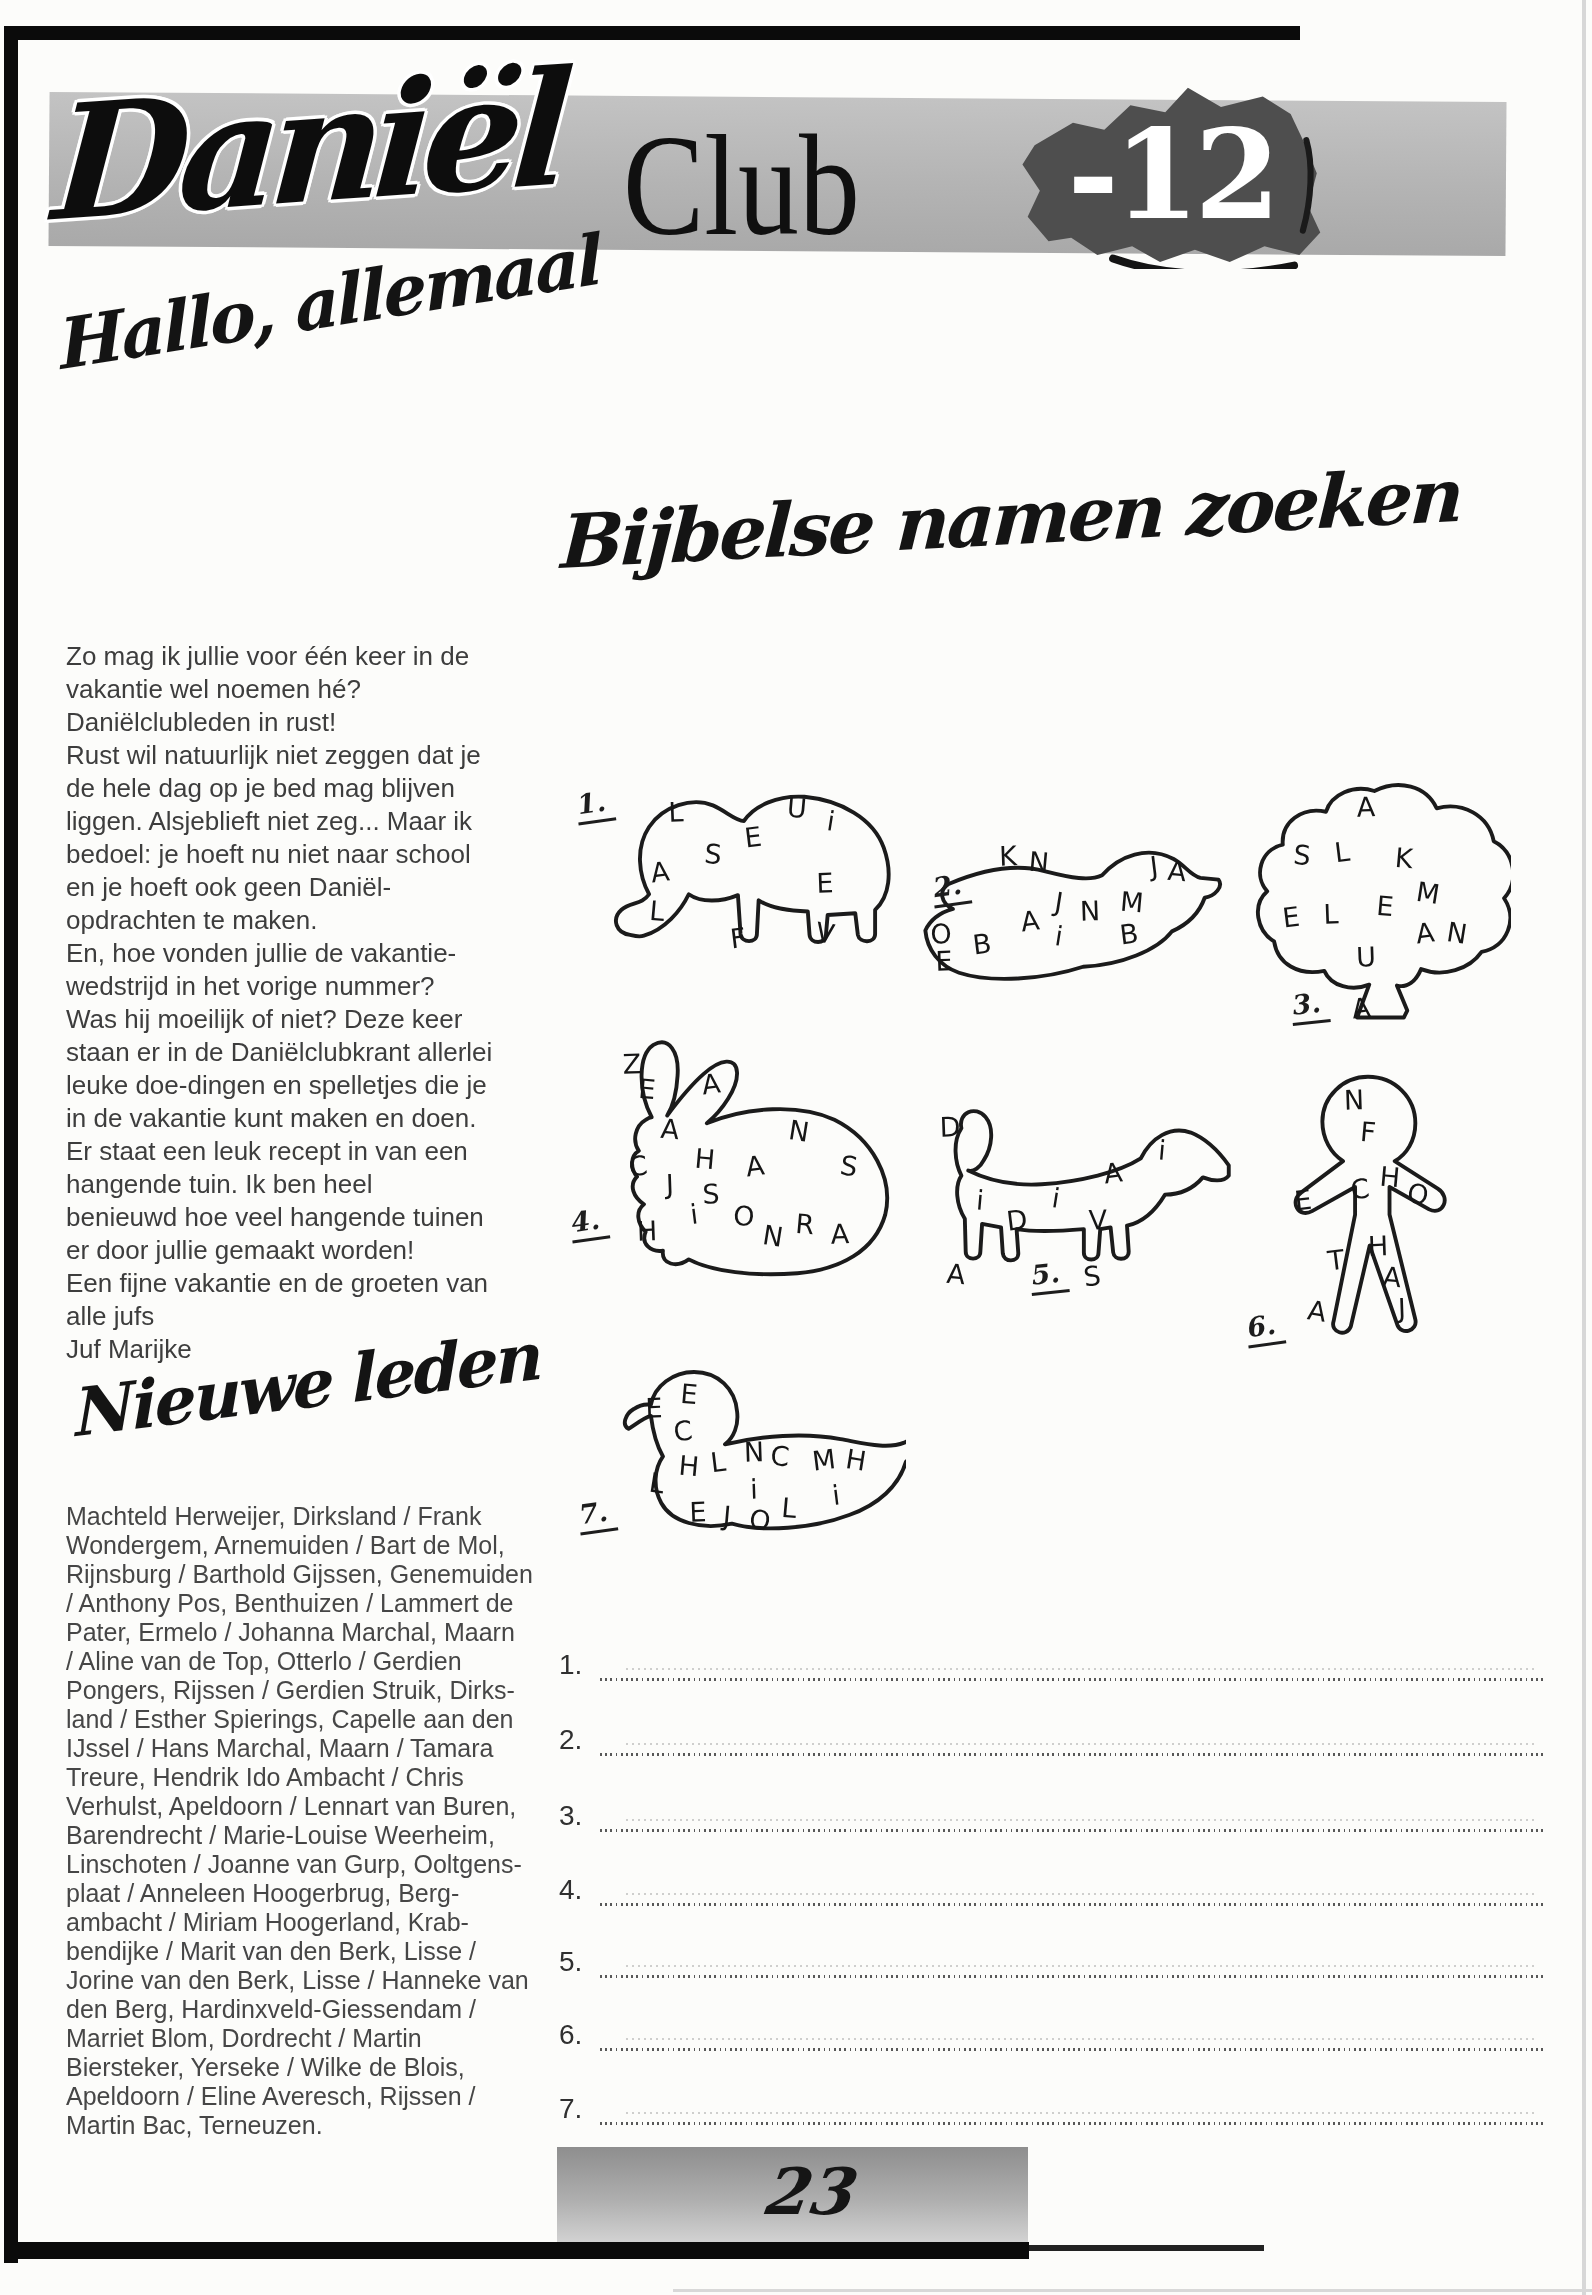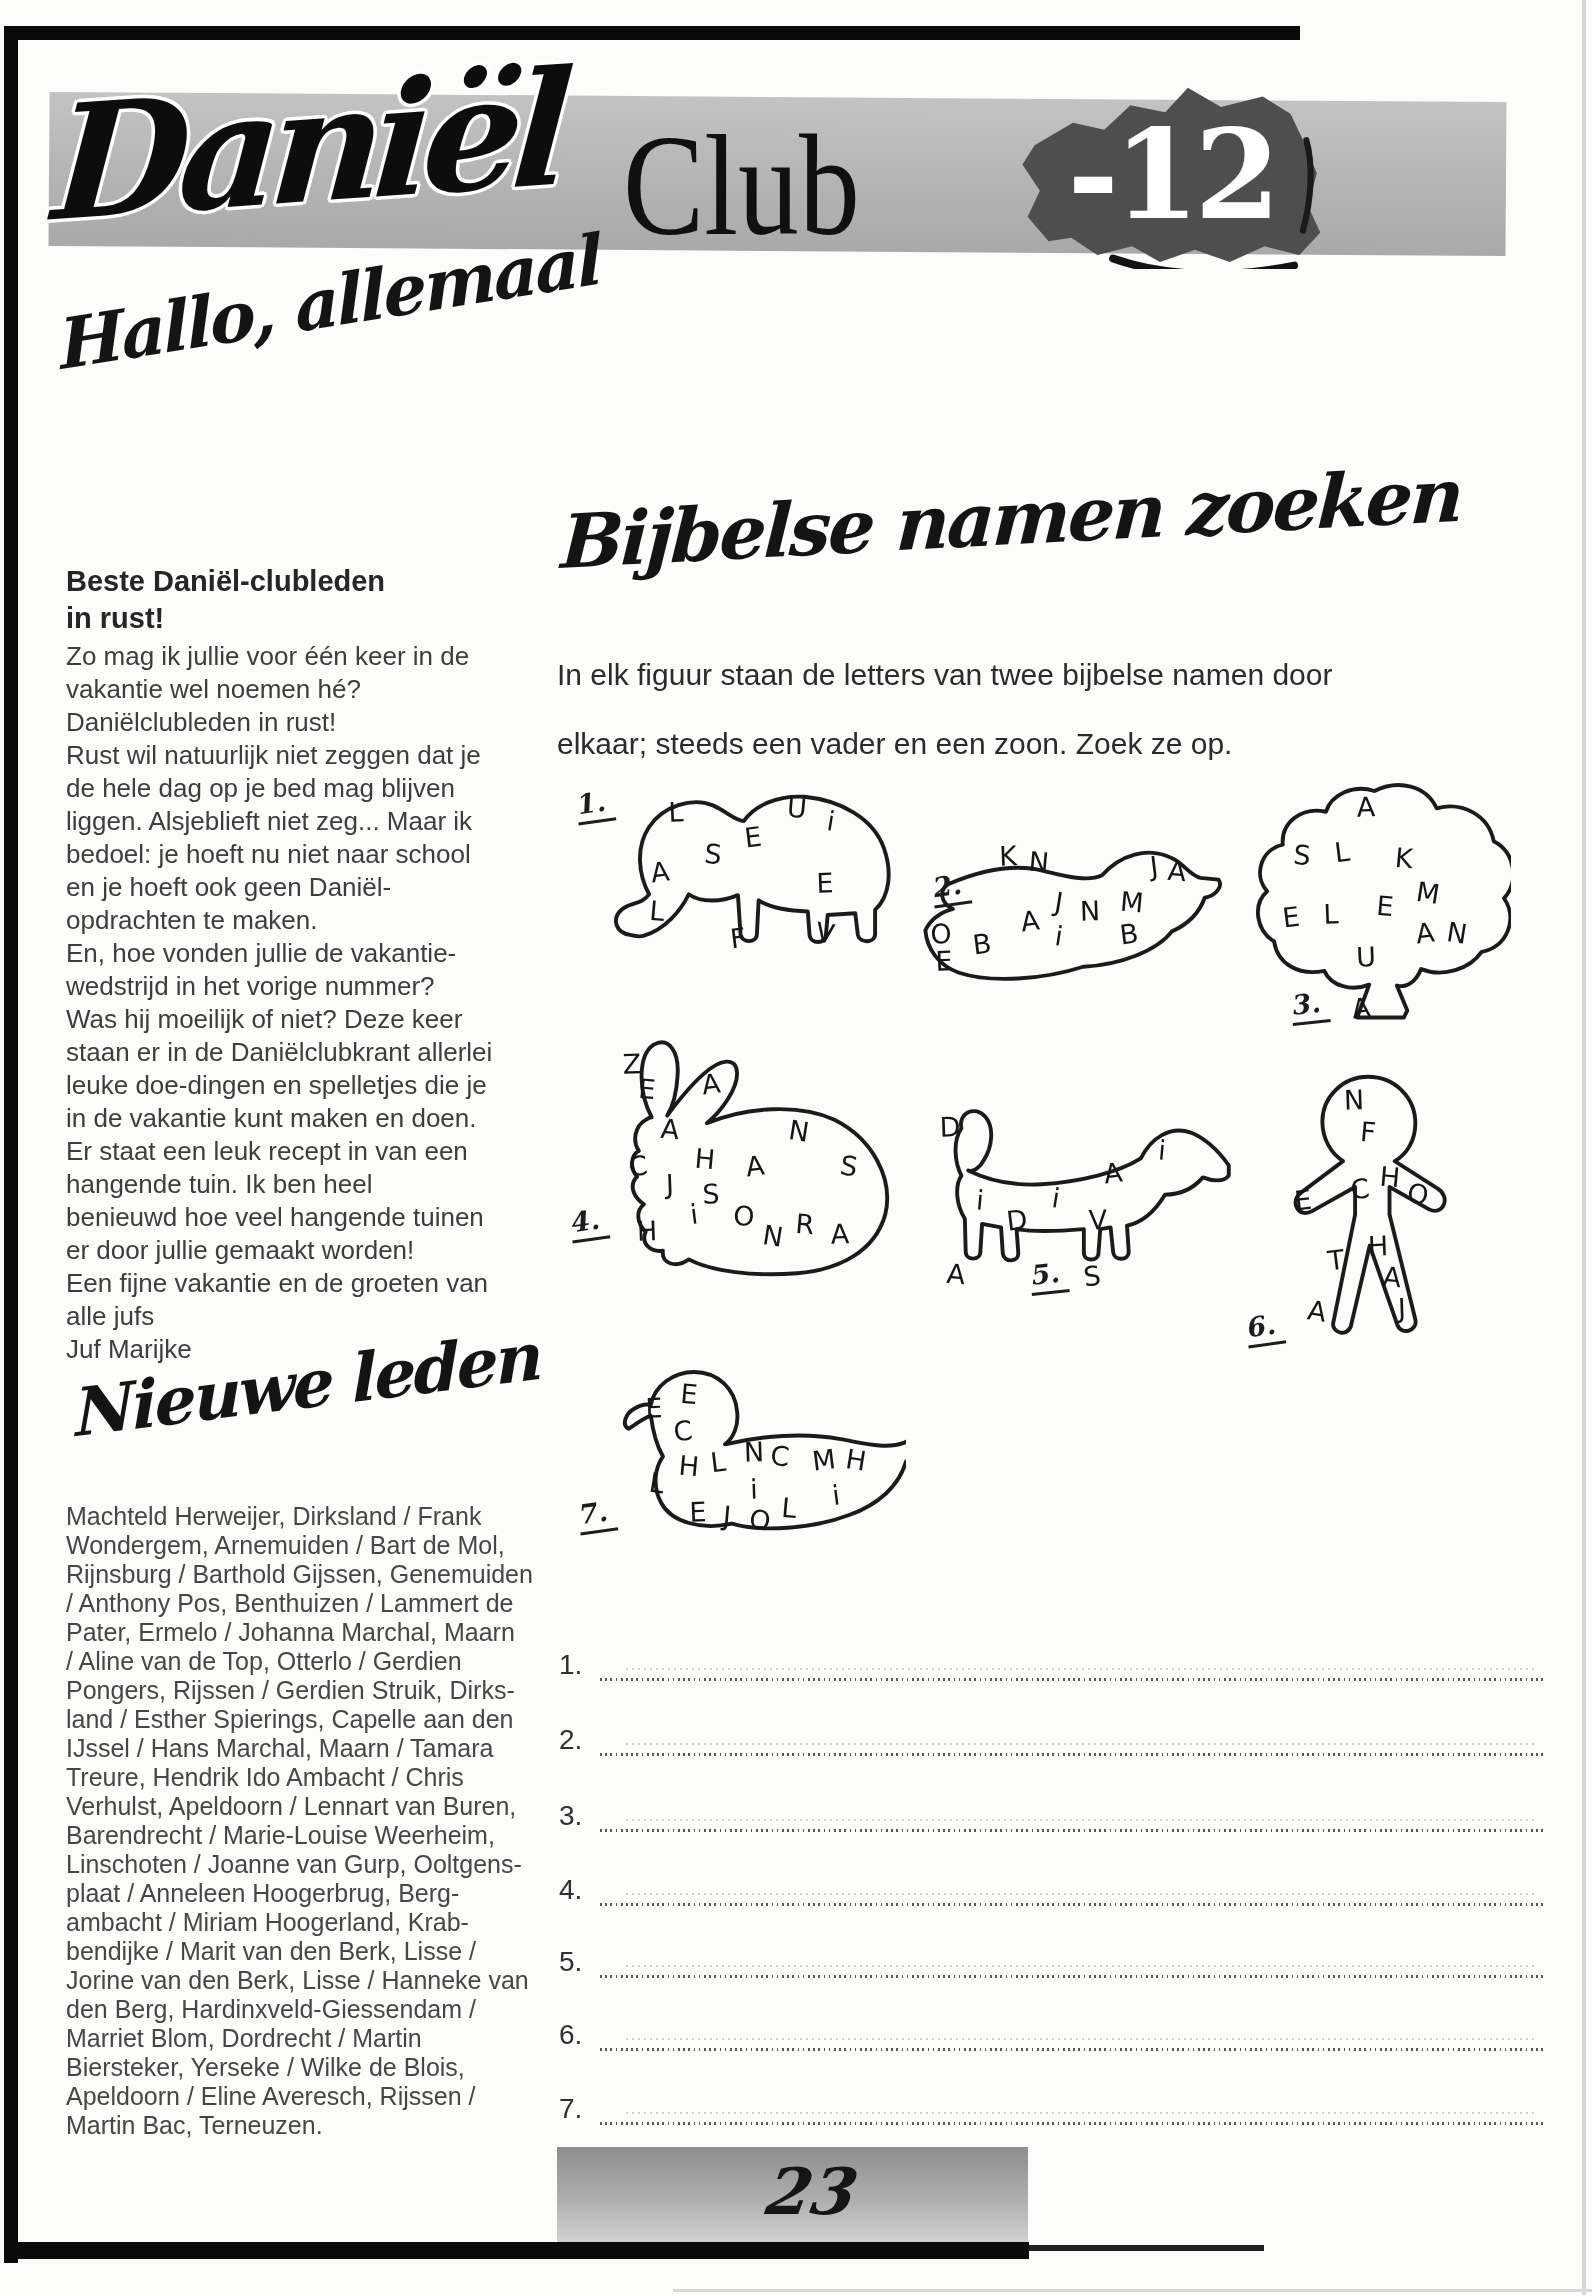--- a/index.html
+++ b/index.html
@@ -90,24 +90,20 @@
   <div id="logo-daniel">Daniël</div>
   <div id="logo-club">Club</div>
   <svg id="badge" viewBox="0 0 380 240">
     <path d="M38,98 L82,72 L118,80 L148,52 L188,60 L214,32 L252,54 L300,42 L332,62 L348,96 L362,130 L352,168 L366,198 L342,224 L302,214 L262,232 L222,218 L182,232 L150,214 L110,224 L80,204 L54,208 L30,180 L44,150 L24,120 Z" fill="#4e4e4e" stroke="none"></path>
     <path d="M128,228 C190,250 268,250 336,236" fill="none" stroke="#141414" stroke-width="9" stroke-linecap="round"></path>
     <path d="M350,92 C358,120 356,160 346,196" fill="none" stroke="#1a1a1a" stroke-width="7" stroke-linecap="round"></path>
     <text x="195" y="182" text-anchor="middle">-12</text>
   </svg>
 
   <div id="hallo" class="script">Hallo, allemaal</div>
-  <div id="greeting">
-    <div>Beste Daniël-clubleden</div>
-    <div>in rust!</div>
-  </div>
   <div id="intro">Zo mag ik jullie voor één keer in de
 vakantie wel noemen hé?
 Daniëlclubleden in rust!
 Rust wil natuurlijk niet zeggen dat je
 de hele dag op je bed mag blijven
 liggen. Alsjeblieft niet zeg... Maar ik
 bedoel: je hoeft nu niet naar school
 en je hoeft ook geen Daniël-
 opdrachten te maken.
 En, hoe vonden jullie de vakantie-
@@ -141,24 +137,20 @@
 ambacht / Miriam Hoogerland, Krab-
 bendijke / Marit van den Berk, Lisse /
 Jorine van den Berk, Lisse / Hanneke van
 den Berg, Hardinxveld-Giessendam /
 Marriet Blom, Dordrecht / Martin
 Biersteker, Yerseke / Wilke de Blois,
 Apeldoorn / Eline Averesch, Rijssen /
 Martin Bac, Terneuzen.</div>
 
   <div id="bijbelse" class="script">Bijbelse namen zoeken</div>
-  <div id="instruction">
-    <div>In elk figuur staan de letters van twee bijbelse namen door</div>
-    <div>elkaar; steeds een vader en een zoon. Zoek ze op.</div>
-  </div>
 
   <div class="figure" style="left:604px;top:764px;width:311px;height:220px;">
     <svg viewBox="0 0 360 255">
       <path d="M30,198 C14,196 8,180 20,169 C30,160 44,163 52,151 C40,129 36,97 52,73 C68,49 102,38 126,48 C142,55 152,66 162,66 C174,48 202,36 232,38 C274,42 312,63 324,97 C334,125 331,153 314,169 L314,197 C314,208 296,208 294,198 L291,173 L259,175 L257,198 C257,209 239,209 238,198 L236,171 C211,170 191,166 179,158 L177,197 C177,208 159,208 158,197 L155,152 C136,160 112,161 98,151 C89,170 70,192 46,199 C40,201 34,199 30,198 Z"></path>
     </svg>
     <div class="letters">
         <span class="fig-letter" style="left: 23%; top: 22%;">L</span>
         <span class="fig-letter" style="left: 35%; top: 41%;">S</span>
         <span class="fig-letter" style="left: 48%; top: 33%;">E</span>
         <span class="fig-letter" style="left: 62%; top: 20%;">U</span>

